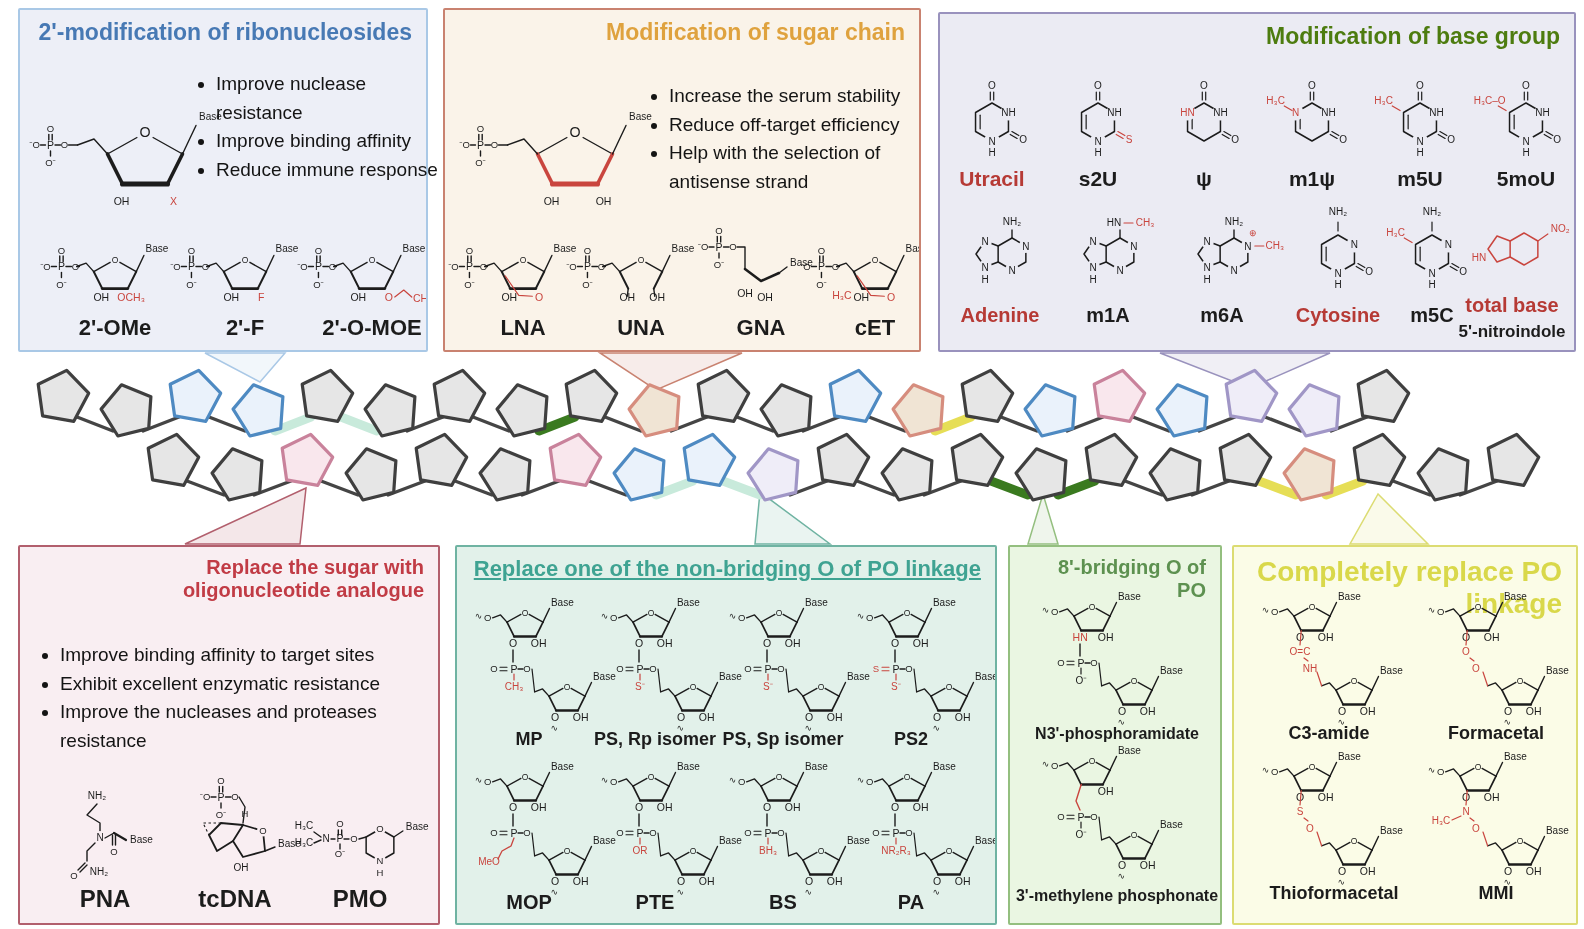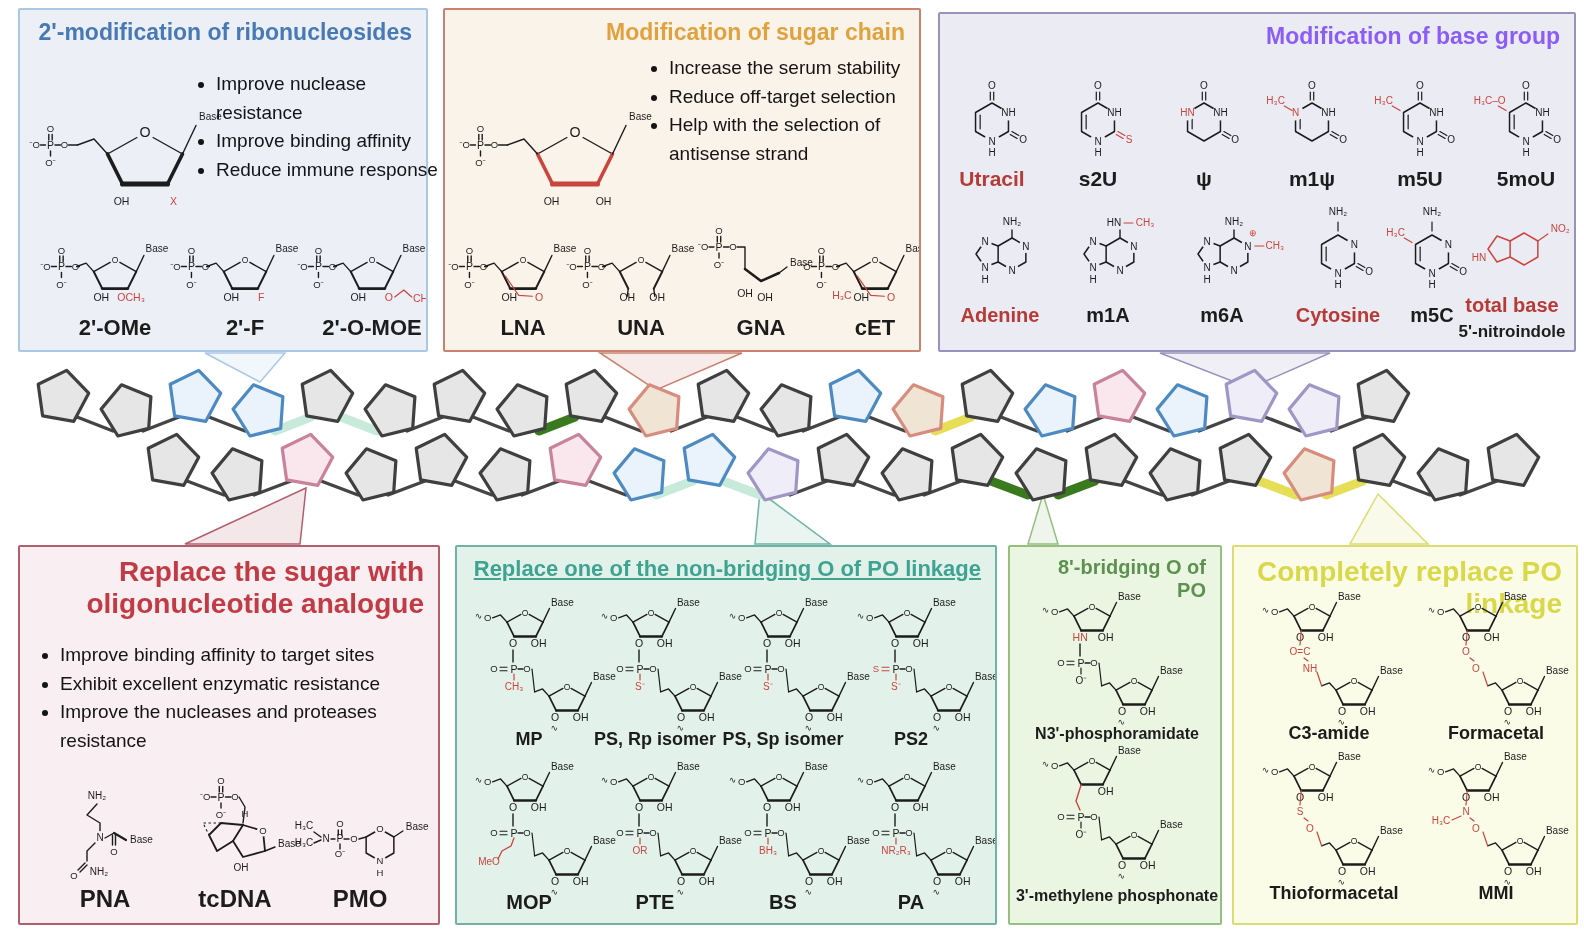--- a/index.html
+++ b/index.html
@@ -11,26 +11,26 @@
   .art{position:absolute;left:0;top:0;width:100%;height:100%;}
   .bullets{position:absolute;margin:0;padding-left:24px;font-weight:400;font-size:19px;
            line-height:1.5;color:#141414;list-style:disc;}
   #box-ribo{left:18px;top:8px;width:410px;height:344px;}
   #box-sugar{left:443px;top:8px;width:478px;height:344px;}
   #box-base{left:938px;top:12px;width:638px;height:340px;}
   #box-analogue{left:18px;top:545px;width:422px;height:380px;}
   #box-nonbridging{left:455px;top:545px;width:542px;height:380px;}
   #box-bridging{left:1008px;top:545px;width:214px;height:380px;}
   #box-replace{left:1232px;top:545px;width:346px;height:380px;}
-  #box-analogue h2{font-size:28px;margin-left:33px;}
+  #box-analogue h2{font-size:20px;margin-left:33px;}
   #box-nonbridging h2{font-size:22px;text-decoration:underline;}
   #box-bridging h2{font-size:20px;}
   #box-replace h2{font-size:28px;}
   #box-ribo .bullets{left:172px;top:60px;width:240px;}
-  #box-sugar .bullets{left:200px;top:44px;width:268px;}
+  #box-sugar .bullets{left:200px;top:72px;width:268px;}
   #box-analogue .bullets{left:16px;top:94px;width:398px;}
 </style>
 </head>
 <body>
 
 <div id="stage">
   <svg id="strand-svg" width="1584" height="929">
       <polygon points="205,353 285,353 260,382" fill="#a9c8e6" fill-opacity="0.15" stroke="#a9c8e6" stroke-width="1.5"></polygon>
       <polygon points="600,353 742,353 656,390" fill="#c98270" fill-opacity="0.15" stroke="#c98270" stroke-width="1.5"></polygon>
       <polygon points="1160,353 1330,353 1250,388" fill="#9992bd" fill-opacity="0.15" stroke="#9992bd" stroke-width="1.5"></polygon>
@@ -345,21 +345,21 @@
         <text x="390.45" y="259.5" text-anchor="middle" font-size="9.5" fill="#1c1c1c" font-weight="400" font-family="Liberation Sans, sans-serif">O</text>
         <line x1="376.45" y1="262.5" x2="376.45" y2="267.5" stroke="#1c1c1c" stroke-width="1.4" stroke-linecap="round"></line>
         <text x="376.45" y="277.5" text-anchor="middle" font-size="9.5" fill="#1c1c1c" font-weight="400" font-family="Liberation Sans, sans-serif">O⁻</text>
         <line x1="394.45" y1="256.5" x2="391.75" y2="256.5" stroke="#1c1c1c" stroke-width="1.4" stroke-linecap="round"></line>
         <text x="397" y="289" text-anchor="middle" font-size="10.5" fill="#c9453e" font-weight="400" font-family="Liberation Sans, sans-serif">H₃C</text>
         <text x="430" y="325" text-anchor="middle" font-size="22" fill="#1c1c1c" font-weight="700" font-family="Liberation Sans, sans-serif">cET</text>
       </svg>
     <h2 style="color: rgb(223, 162, 62);">Modification of sugar chain</h2>
     <ul class="bullets">
         <li>Increase the serum stability</li>
-        <li>Reduce off-target selection</li>
+        <li>Reduce off-target efficiency</li>
         <li>Help with the selection of antisense strand</li>
       </ul>
   </section>
 
   <section class="box" id="box-base" style="border-color: rgb(153, 146, 189); background: rgb(235, 235, 243);">
     <svg class="art" id="art-base">
         <polyline points="52,89 68.45448267190434,98.5 68.45448267190434,117.5 52,127 35.54551732809566,117.5 35.54551732809566,98.5 52,89" fill="none" stroke="#1c1c1c" stroke-width="1.5" stroke-linejoin="round" stroke-linecap="round"></polyline>
         <line x1="40.152772476228876" y1="114.84" x2="40.152772476228876" y2="101.16" stroke="#1c1c1c" stroke-width="1.2" stroke-linecap="round"></line>
         <line x1="50.3" y1="86" x2="50.3" y2="78" stroke="#1c1c1c" stroke-width="1.2" stroke-linecap="round"></line>
         <line x1="53.7" y1="86" x2="53.7" y2="78" stroke="#1c1c1c" stroke-width="1.2" stroke-linecap="round"></line>
@@ -523,21 +523,21 @@
         <text x="455.6269330410536" y="222" text-anchor="middle" font-size="10" fill="#c9453e" font-weight="400" font-family="Liberation Sans, sans-serif">H₃C</text>
         <text x="492" y="308" text-anchor="middle" font-size="20" fill="#1c1c1c" font-weight="700" font-family="Liberation Sans, sans-serif">m5C</text>
         <polyline points="584,219 597.856406460551,227 597.856406460551,243 584,251 570.143593539449,243 570.143593539449,227 584,219" fill="none" stroke="#c9453e" stroke-width="1.5" stroke-linejoin="round" stroke-linecap="round"></polyline>
         <polyline points="570.143593539449,227 557,222 548,235 557,248 570.143593539449,243" fill="none" stroke="#c9453e" stroke-width="1.5" stroke-linejoin="round" stroke-linecap="round"></polyline>
         <text x="539" y="247" text-anchor="middle" font-size="10" fill="#c9453e" font-weight="400" font-family="Liberation Sans, sans-serif">HN</text>
         <line x1="597.856406460551" y1="227" x2="607.856406460551" y2="220" stroke="#c9453e" stroke-width="1.2" stroke-linecap="round"></line>
         <text x="610.856406460551" y="218" text-anchor="start" font-size="10" fill="#c9453e" font-weight="400" font-family="Liberation Sans, sans-serif">NO₂</text>
         <text x="572" y="298" text-anchor="middle" font-size="20" fill="#b63a35" font-weight="700" font-family="Liberation Sans, sans-serif">total base</text>
         <text x="572" y="323" text-anchor="middle" font-size="17" fill="#1c1c1c" font-weight="700" font-family="Liberation Sans, sans-serif">5'-nitroindole</text>
       </svg>
-    <h2 style="color: #8b5cf6;">Modification of base group</h2>
+    <h2 style="color: #4d7c0f;">Modification of base group</h2>
   </section>
 
   <section class="box" id="box-analogue" style="border-color: rgb(178, 95, 109); background: rgb(249, 238, 242);">
     <svg class="art" id="art-analogue">
         <text x="77" y="252" text-anchor="middle" font-size="10" fill="#1c1c1c" font-weight="400" font-family="Liberation Sans, sans-serif">NH₂</text>
         <polyline points="77,257 67,268 80,276 80,285" fill="none" stroke="#1c1c1c" stroke-width="1.4" stroke-linejoin="round" stroke-linecap="round"></polyline>
         <circle cx="80" cy="290.5" r="6.5" fill="#f9eef2"></circle>
         <text x="80" y="294" text-anchor="middle" font-size="10" fill="#1c1c1c" font-weight="400" font-family="Liberation Sans, sans-serif">N</text>
         <line x1="85" y1="291" x2="94" y2="286" stroke="#1c1c1c" stroke-width="1.4" stroke-linecap="round"></line>
         <polyline points="94,286 106,293" fill="none" stroke="#1c1c1c" stroke-width="2.2" stroke-linejoin="round" stroke-linecap="round"></polyline>

